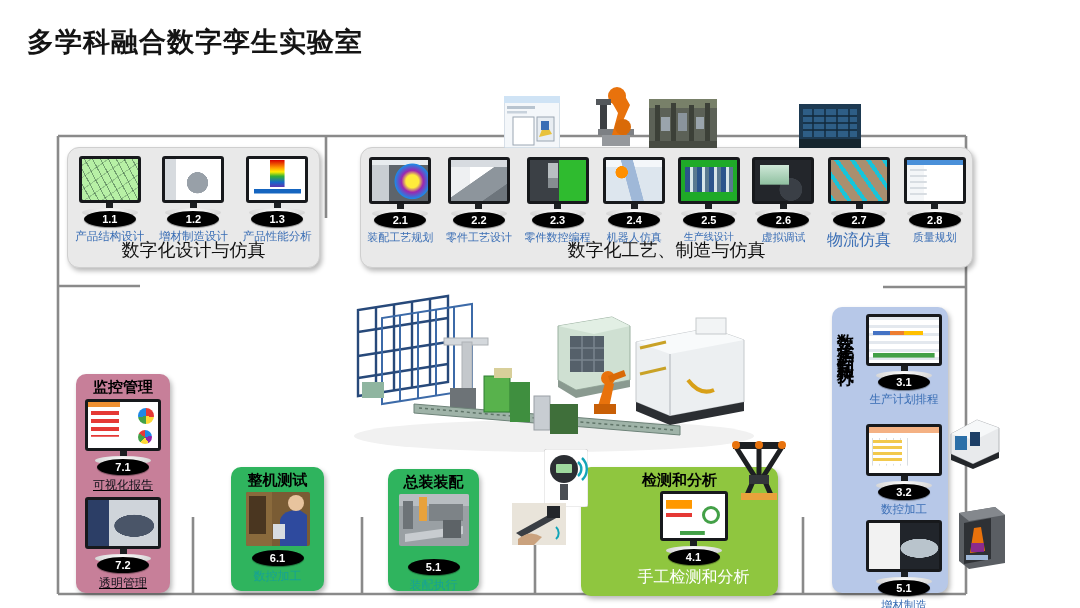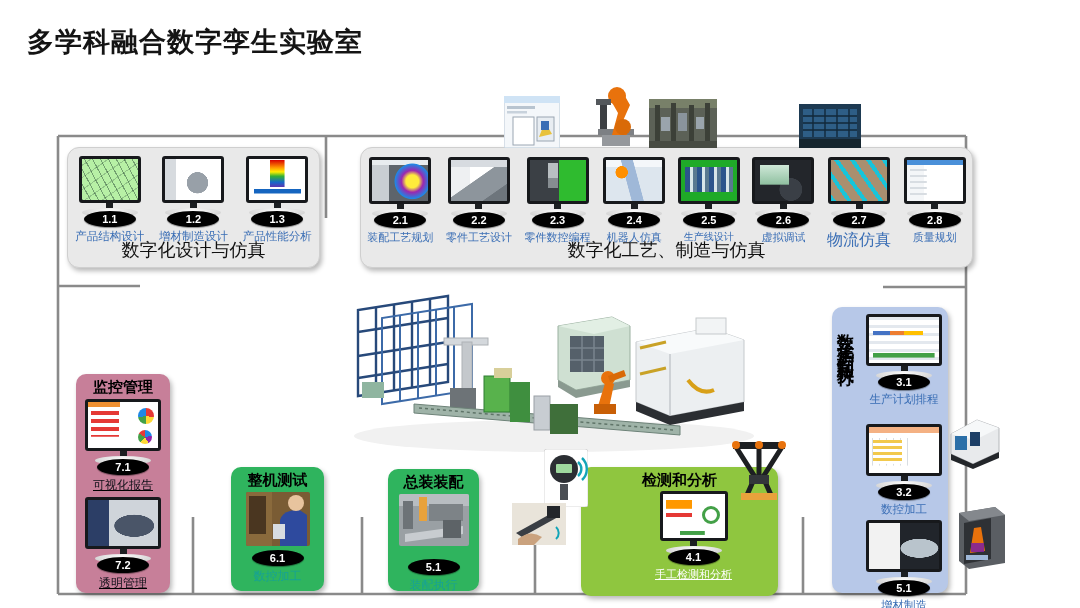--- a/index.html
+++ b/index.html
@@ -17,21 +17,21 @@
   .mrow{display:flex;justify-content:space-around;align-items:flex-start;padding-top:8px;}
   .monitor{display:flex;flex-direction:column;align-items:center;}
   .screen{position:relative;overflow:hidden;border:3px solid #17191c;border-radius:3px;background:#fff;box-sizing:content-box;}
   .sm{width:56px;height:41px;}
   .neck{width:7px;height:5px;background:#1c1f22;}
   .platter{width:56px;height:9px;border-radius:50%;background:radial-gradient(ellipse at 50% 30%,#fbfbfb,#c9c9c9);}
   .badge{min-width:46px;height:16px;padding:0 3px;margin-top:-6px;background:#000;border-radius:50%;color:#fff;font-weight:bold;font-size:11px;line-height:16px;text-align:center;box-shadow:0 1px 1px rgba(0,0,0,.4);}
   .mlabel{margin-top:2px;font-size:11.5px;color:#3a6eb5;white-space:nowrap;}
   .lab-dark .mlabel{color:#101018;font-size:12px;}
   .lab-teal .mlabel{color:#16a296;font-size:12px;}
-  .lab-white .mlabel{color:#fff;font-size:11px;text-decoration:underline;}
+  .lab-white .mlabel{color:#fff;font-size:16px;}
 
   
   .s11{background-color:#b7f0a5;background-image:repeating-linear-gradient(62deg,rgba(30,60,45,.45) 0 1px,transparent 1px 7px),repeating-linear-gradient(-35deg,rgba(30,60,45,.25) 0 1px,transparent 1px 10px);}
   .s12{background-image:radial-gradient(circle at 58% 58%,#98a0a8 0 26%,transparent 27%),linear-gradient(90deg,#d7dbdf 0 20%,#fff 20%),linear-gradient(#cfe0f0 0 12%,#fff 12%);}
   .s13{background-image:linear-gradient(180deg,#d80000,#ff9800 28%,#ffee00 44%,#33b133 60%,#1669c9 82%,#5e35b1),linear-gradient(#1565c0,#1565c0);background-size:26% 66%,84% 11%;background-position:50% 8%,50% 82%;background-repeat:no-repeat;}
   .s21{background-image:radial-gradient(circle at 72% 52%,#ffeb3b 0 14%,#9c27b0 24%,#1e88e5 38%,transparent 40%),linear-gradient(#e8ecef 0 12%,transparent 12%),linear-gradient(90deg,#c9ced3 0 30%,#5d646b 30%);}
   .s22{background-image:linear-gradient(#d7dbe0 0 16%,transparent 16%),linear-gradient(145deg,transparent 46%,#8d959c 47% 78%,#6d757c 79%),linear-gradient(90deg,#eef0f2 0 34%,#fff 34%);}
   .s23{background-image:linear-gradient(#b9bfc2 0 60%,#868d91 60%),linear-gradient(90deg,#3b4045 0 52%,#2fbb2f 52%);background-size:18% 62%,100% 100%;background-position:40% 22%,0 0;background-repeat:no-repeat;}
   .s24{background-image:radial-gradient(circle at 28% 30%,#ff8f00 0 12%,transparent 13%),linear-gradient(75deg,transparent 38%,#9fb8d8 39% 56%,transparent 57%),linear-gradient(#f4f7fa 0 18%,#dde6ee 18%);}
   .s25{background-image:repeating-linear-gradient(90deg,rgba(45,75,150,.9) 0 5px,rgba(225,232,242,.95) 5px 8px,rgba(95,115,155,.9) 8px 12px);background-size:86% 62%;background-position:50% 46%;background-repeat:no-repeat;background-color:#1faa28;}

